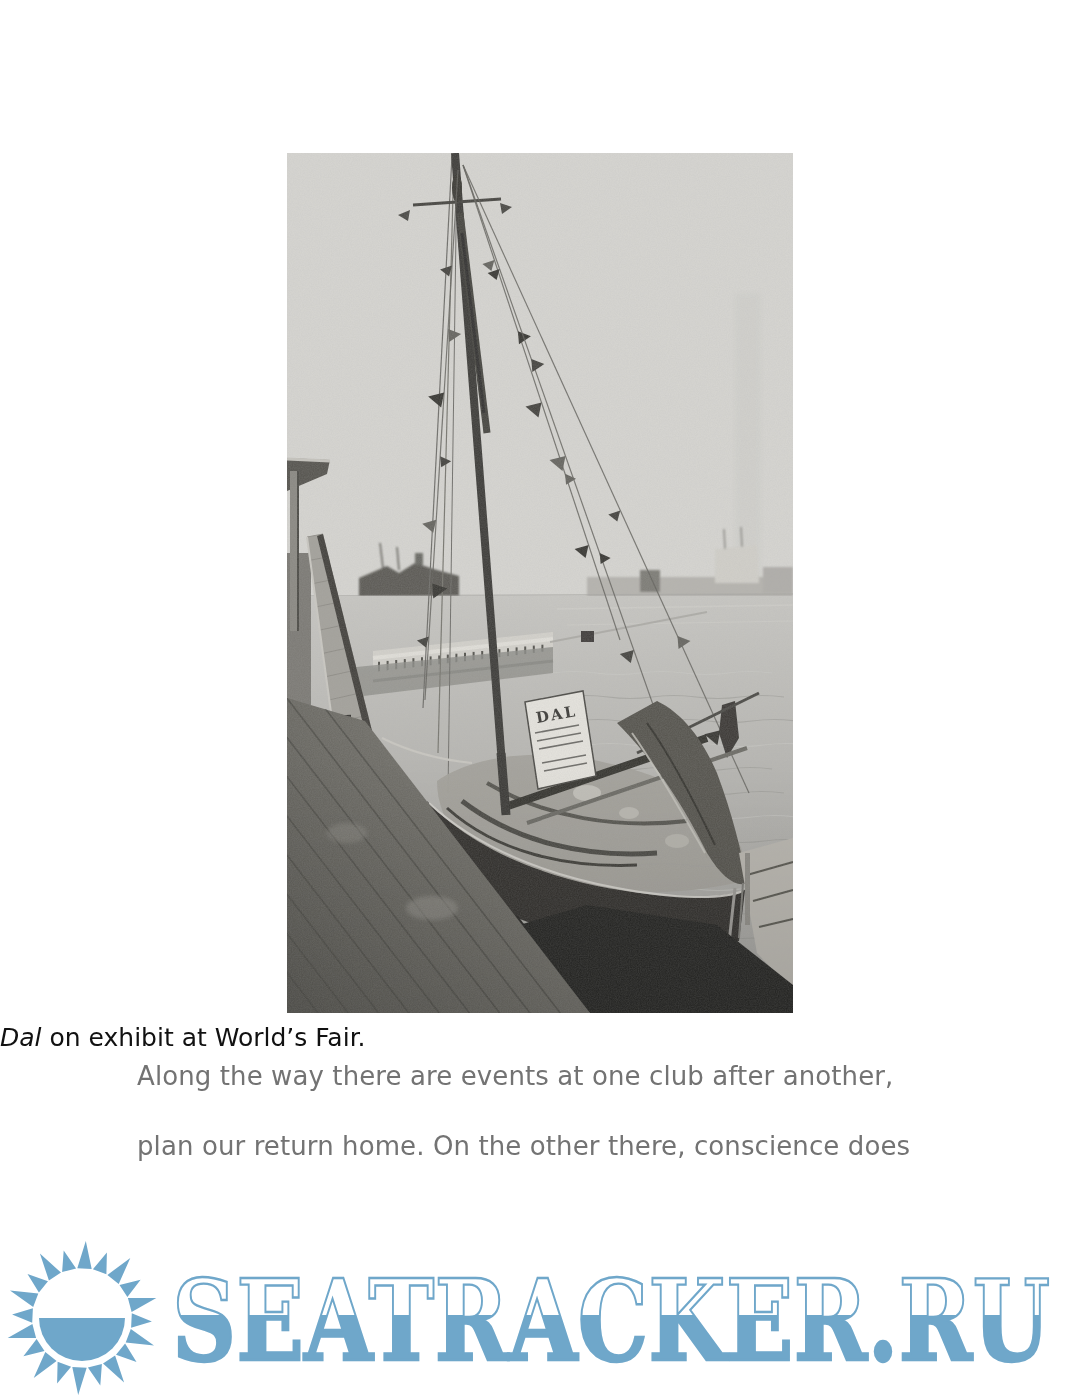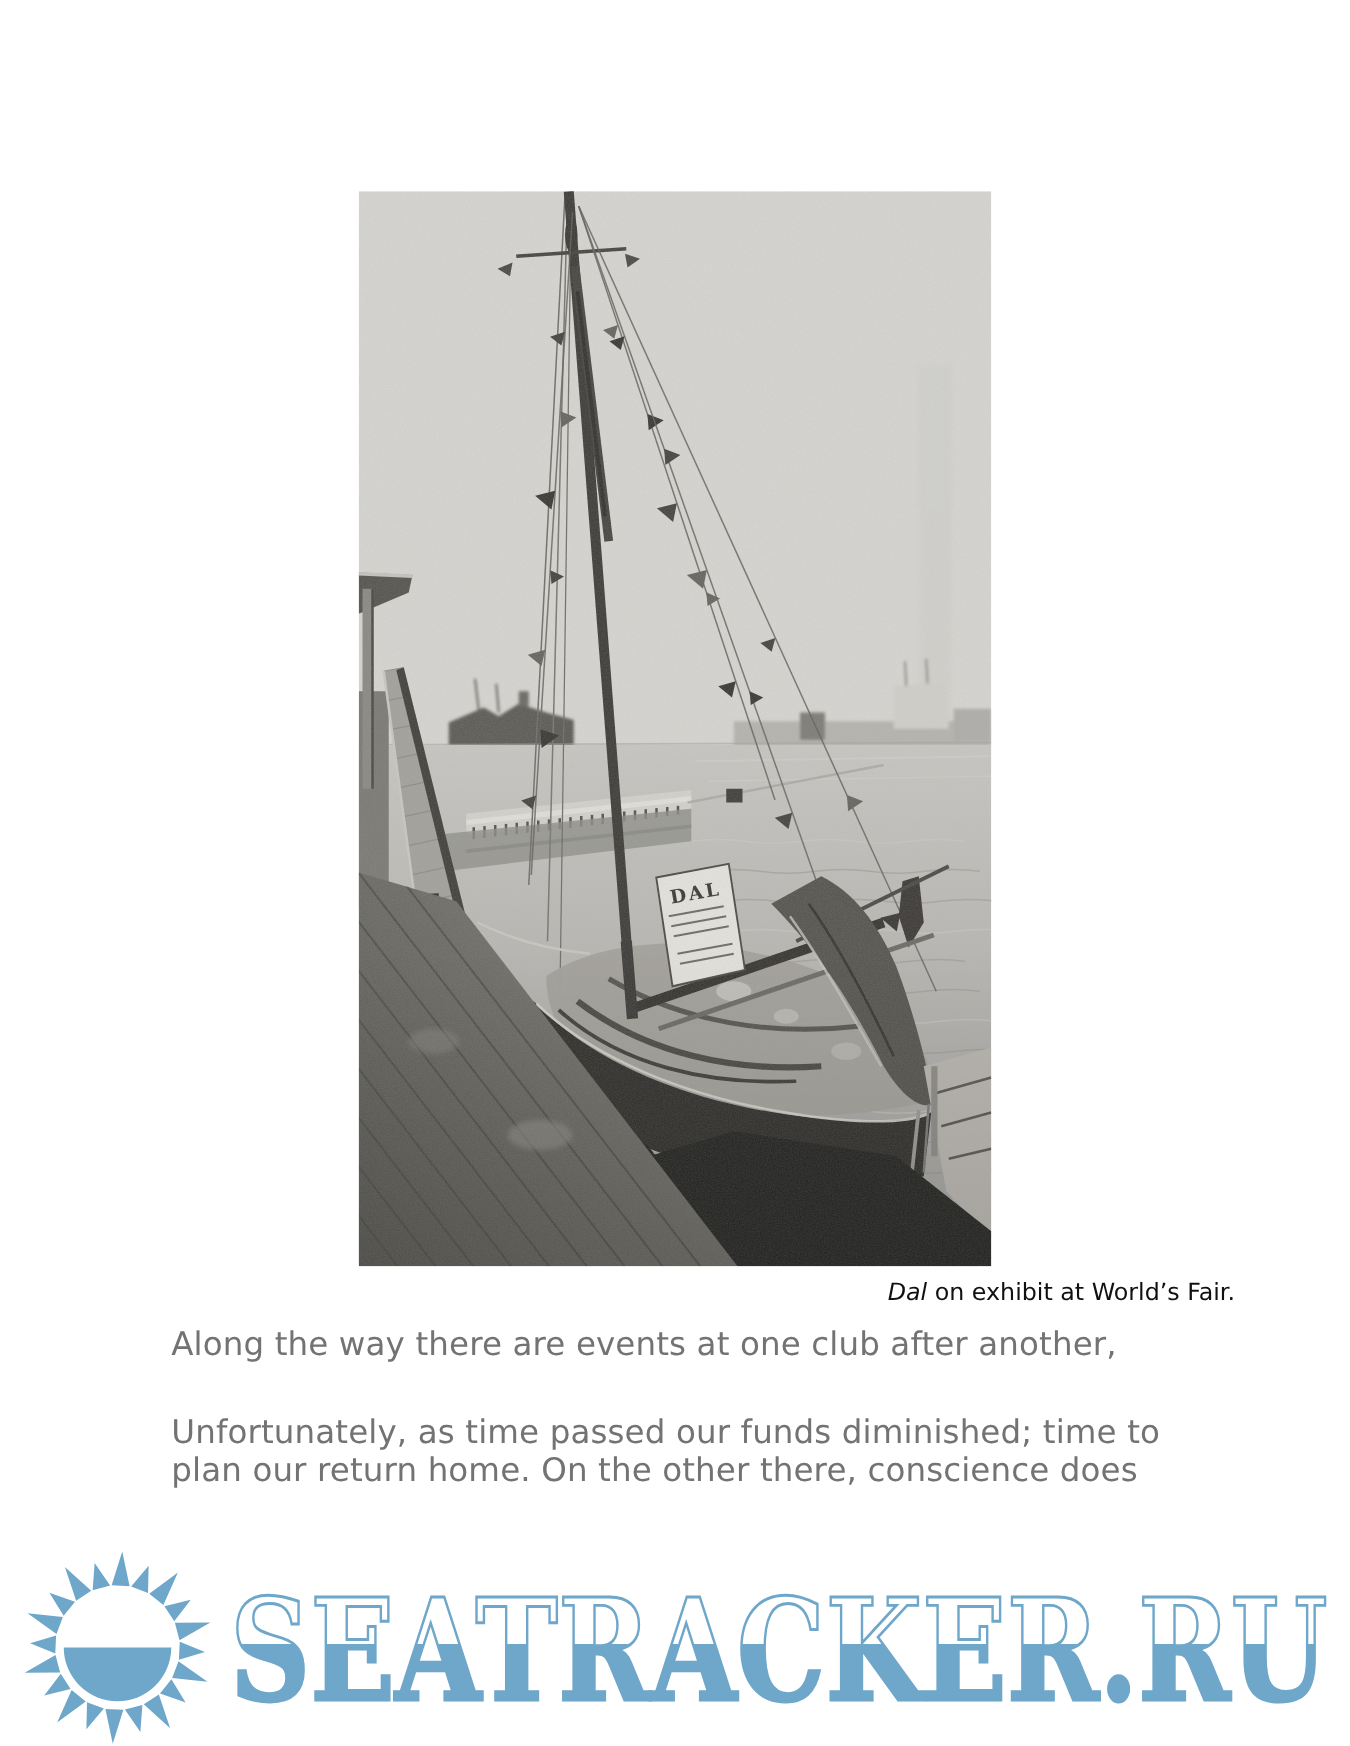--- a/index.html
+++ b/index.html
@@ -1,26 +1,26 @@
 <!DOCTYPE html>
 <html><head>
 <meta charset="utf-8">
 <style>
   html,body{margin:0;padding:0;}
   body{width:1080px;height:1397px;background:#ffffff;position:relative;overflow:hidden;
        font-family:"DejaVu Sans","Liberation Sans",sans-serif;color:#0a0a0a;}
   .photo-figure{position:absolute;left:287px;top:153px;width:506px;height:860px;margin:0;}
   .photo-figure svg{display:block;filter:blur(.35px);}
-  .caption{position:absolute;left:0;top:1023px;width:988px;text-align:right;
-           font-size:19px;color:#111;}
+  .caption{position:absolute;left:0;top:1023px;width:988px;text-align:left;
+           font-size:25px;color:#111;}
   .caption em{font-style:italic;}
   .body-text{position:absolute;left:137px;top:1061px;width:830px;font-size:26px;
              line-height:31.6px;letter-spacing:.1px;color:#737373;}
   .para{margin:0 0 38px 0;}
-  .watermark{position:absolute;left:16px;top:1230px;width:868px;height:167px;}
+  .watermark{position:absolute;left:4px;top:1230px;width:868px;height:167px;}
 </style>
 </head>
 <body>
 
 <figure class="photo-figure" aria-label="Black-and-white photograph of the yacht Dal moored beside a wooden dock, its mast dressed with strings of signal flags; a gangway and balustraded pier at left, open water and distant fair buildings behind, and a tilted white placard on deck reading DAL">
 <svg width="506" height="860" viewBox="0 0 506 860">
   <defs>
     <filter id="soft1">
           <feGaussianBlur stdDeviation="1.1"></feGaussianBlur>
         </filter>
@@ -268,21 +268,20 @@
 
 <div class="caption">
   <em>Dal</em><span> on exhibit at World’s Fair.</span>
 </div>
 
 <div class="body-text">
     <div class="para">
       <div class="line">Along the way there are events at one club after another,</div>
     </div>
     <div class="para">
-      <div class="line">Unfortunately, as time passed our funds diminished; time to</div>
       <div class="line">plan our return home. On the other there, conscience does</div>
     </div>
   </div>
 
 <div class="watermark">
 <svg width="1080" height="167" viewBox="0 0 1080 167">
   <defs>
     <linearGradient id="wmsplit" gradientUnits="userSpaceOnUse" x1="0" y1="40" x2="0" y2="131">
       <stop offset="0.5" stop-color="#ffffff"></stop>
       <stop offset="0.5" stop-color="#6fa7ca"></stop>

